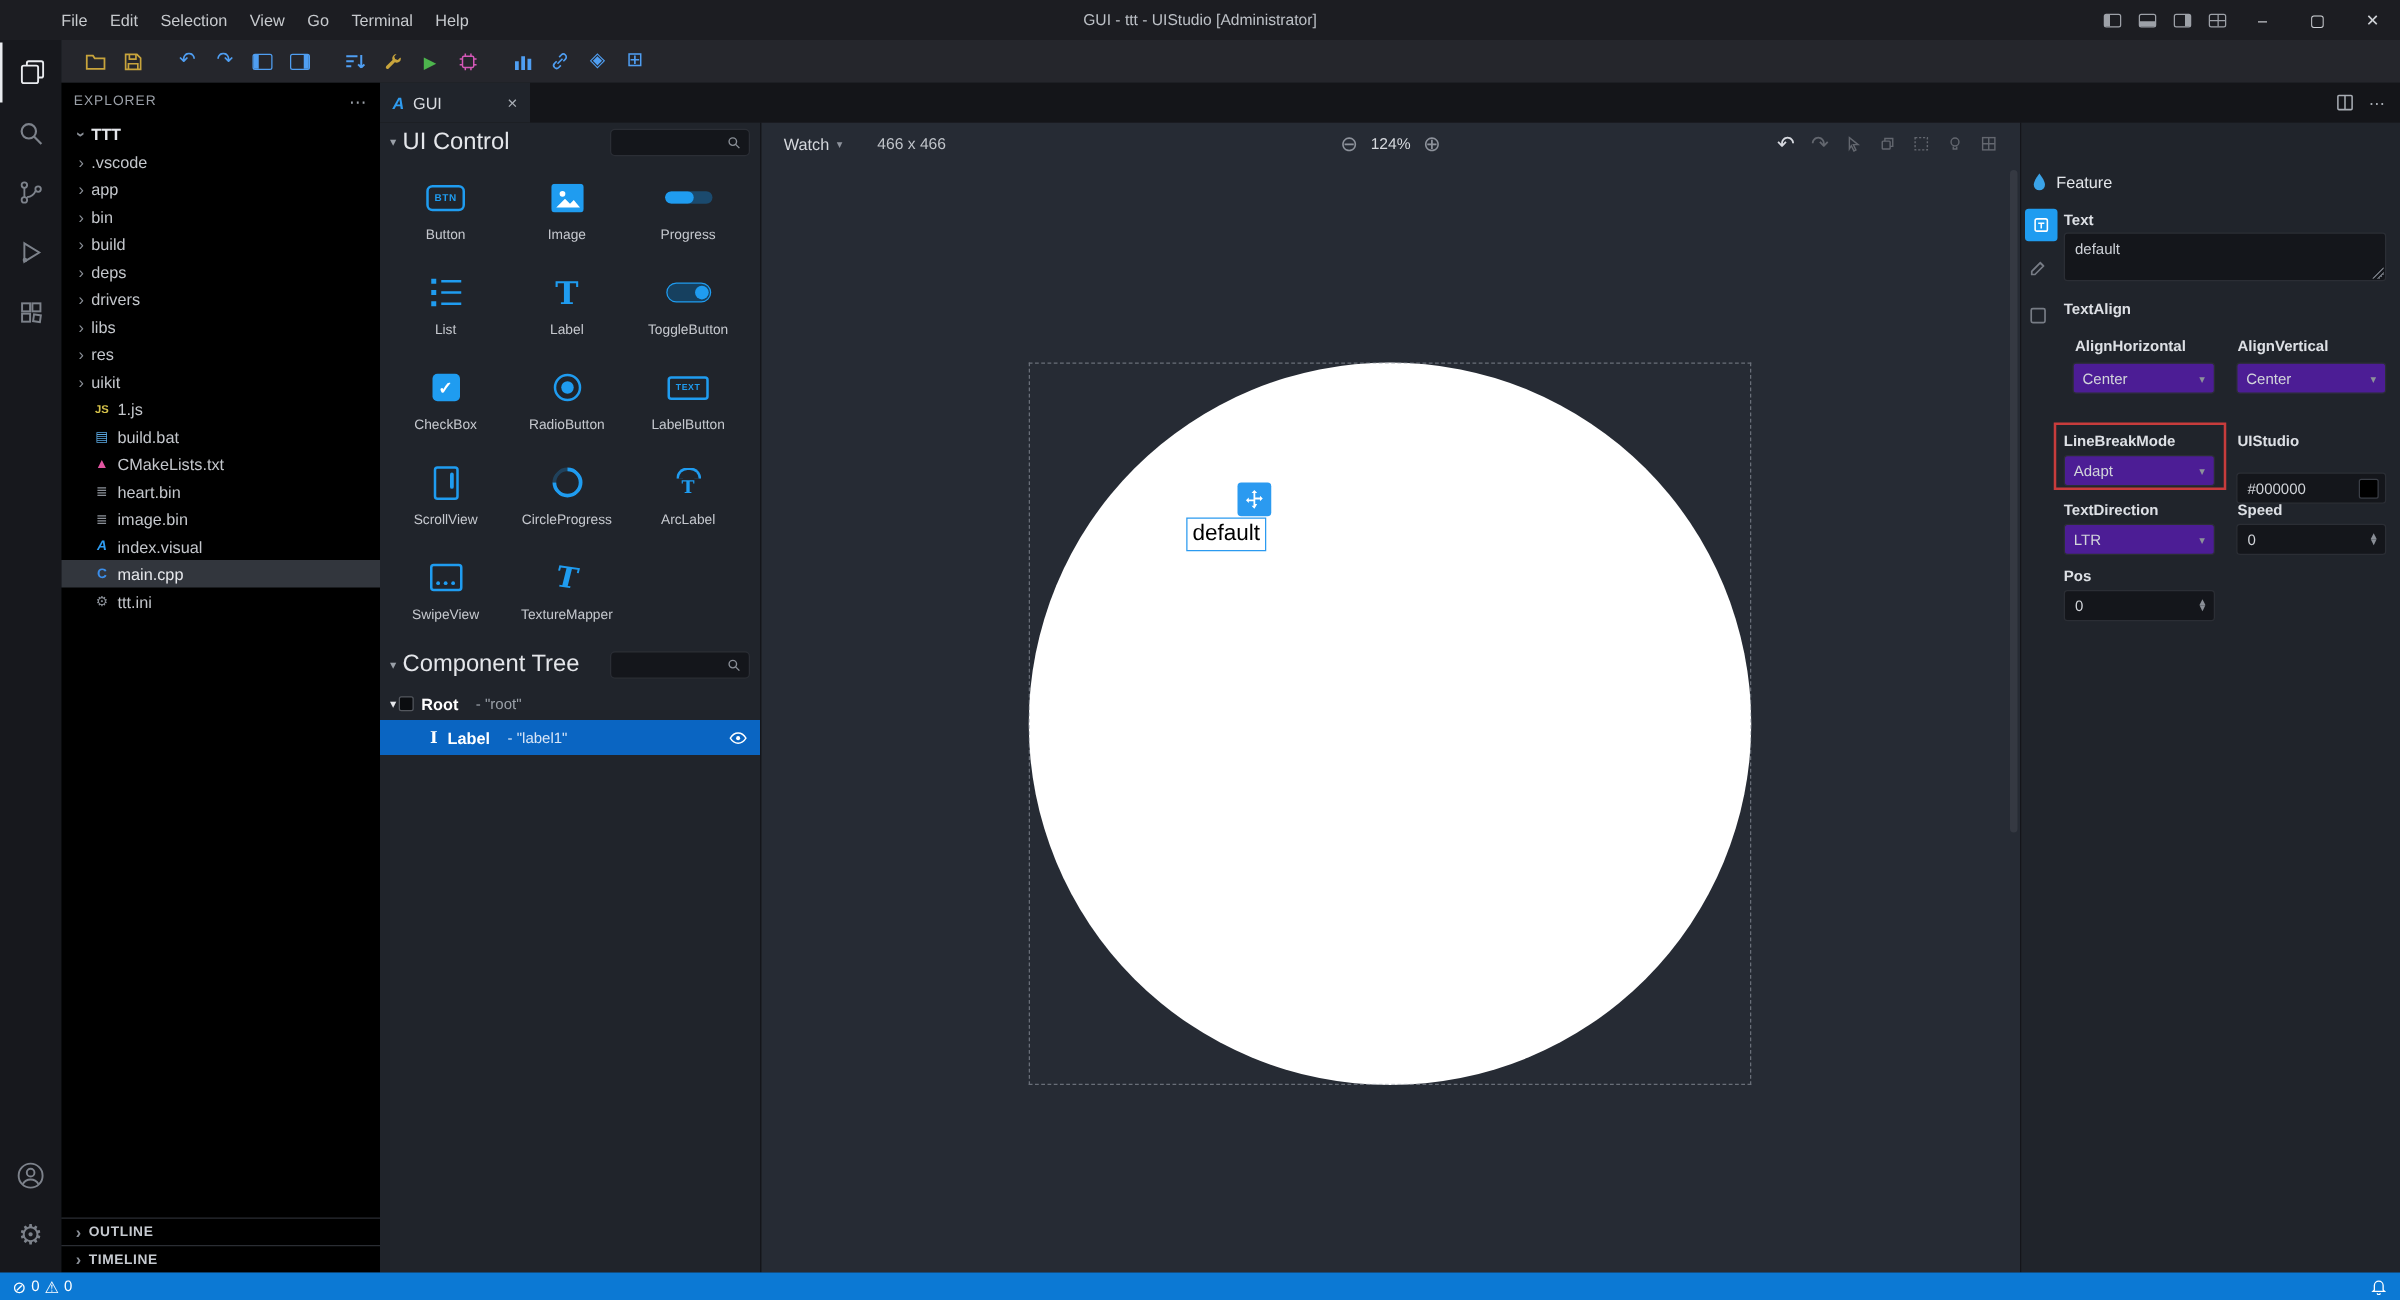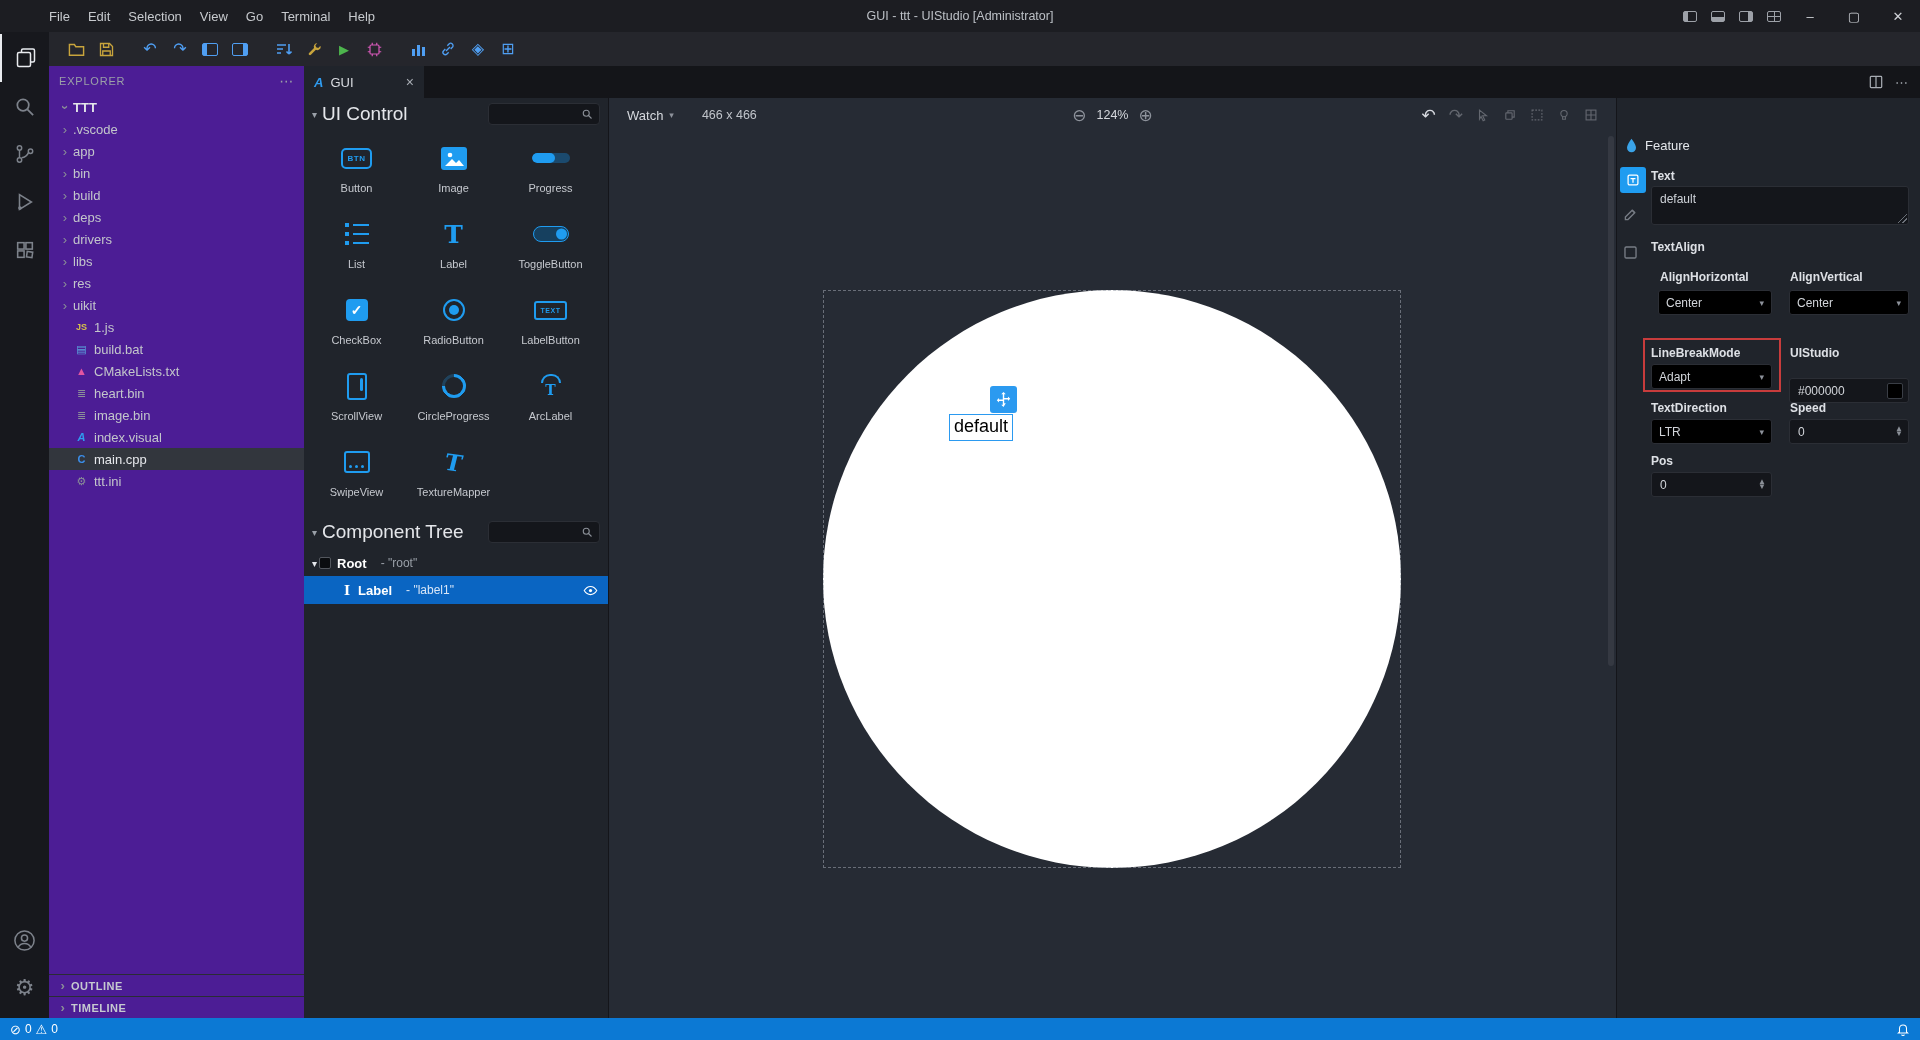--- a/index.html
+++ b/index.html
@@ -33,21 +33,21 @@
   .panel-ic.r::before{content:"";position:absolute;right:0;top:0;bottom:0;width:4px;background:#4f9ef2}
 
   
   .activitybar{position:absolute;left:0;top:32px;width:49px;bottom:22px;background:#17181d;display:flex;flex-direction:column;align-items:center;padding-top:2px;z-index:16}
   .act-item{width:49px;height:48px;display:flex;align-items:center;justify-content:center;color:#7d828b}
   .act-item.active{color:#e9ebef;border-left:2px solid #e9ebef}
   .act-bottom{margin-top:auto;display:flex;flex-direction:column;align-items:center;padding-bottom:6px}
   .gear-glyph{font-size:22px;line-height:1}
 
   
-  .explorer{position:absolute;left:49px;top:66px;width:255px;bottom:22px;background:#4c1d95;z-index:10}
+  .explorer{position:absolute;left:49px;top:66px;width:255px;bottom:22px;background:#000000;z-index:10}
   .exp-header{height:30px;display:flex;align-items:center;padding:0 10px;color:#9ba0a8;font-size:11px;letter-spacing:.8px}
   .exp-more{margin-left:auto;color:#9ba0a8;font-size:14px}
   .trow{height:22px;display:flex;align-items:center;padding-left:8px;font-size:13px;color:#c3c6cb;white-space:nowrap}
   .trow .chev{width:16px;color:#8a8f97;font-size:13px;display:inline-flex;justify-content:center}
   .chev.open{transform:rotate(90deg)}
   .trow.rootrow{font-weight:bold;color:#e4e6ea}
   .trow.file{padding-left:24px}
   .ficon{width:17px;display:inline-flex;justify-content:center;margin-right:4px;font-size:11px}
   .trow.selected{background:#32363d;color:#e6e8ec}
   .exp-bottom{position:absolute;left:0;right:0;bottom:0}
@@ -127,21 +127,21 @@
   .rp-header{height:30px;display:flex;align-items:center;padding:0 10px;font-size:13px;color:#e4e6ea}
   .rp-feature{position:absolute;left:8px;top:40px;display:flex;align-items:center;gap:7px;font-size:13px;font-weight:normal;color:#e3e6ea}
   .rp-strip-ic{position:absolute;display:flex;align-items:center;justify-content:center}
   .rp-strip-ic.sel{left:3px;top:69px;width:26px;height:26px;background:#1f9cf0;border-radius:3px}
   .rp-strip-ic.dim{left:5px;color:#777c85}
   .rp-label{position:absolute;font-size:12px;font-weight:bold;color:#dde0e5}
   .rp-input{position:absolute;background:#14161b;border:1px solid #2b2e35;border-radius:3px;color:#ced2d8;font-size:12px}
   .text-input{left:34px;top:88px;width:258px;height:39px;padding:5px 8px}
   .grip{position:absolute;right:1px;bottom:1px;width:9px;height:9px;background:
     linear-gradient(135deg,transparent 45%,#6b7078 45%,#6b7078 55%,transparent 55%,transparent 70%,#6b7078 70%,#6b7078 80%,transparent 80%)}
-  .dd{position:absolute;background:#000000;border:1px solid #2b2e35;border-radius:3px;height:25px;display:flex;align-items:center;justify-content:space-between;padding:0 7px;font-size:12px;color:#d2d5da}
+  .dd{position:absolute;background:#4c1d95;border:1px solid #2b2e35;border-radius:3px;height:25px;display:flex;align-items:center;justify-content:space-between;padding:0 7px;font-size:12px;color:#d2d5da}
   .numbox{position:absolute;background:#14161b;border:1px solid #2b2e35;border-radius:3px;height:25px;display:flex;align-items:center;justify-content:space-between;padding:0 5px 0 8px;font-size:12px;color:#d2d5da}
   .spinner{display:flex;flex-direction:column;line-height:.55;color:#8a8f97;font-size:8px}
   .red-box{position:absolute;left:26px;top:240px;width:138px;height:54px;border:2px solid #c83c3c;z-index:3;pointer-events:none}
   .colorbox{left:172px;top:280px;width:120px}
   .swatch{width:16px;height:16px;background:#000;border:1px solid #3a3e46;border-radius:2px}
 
   
   .statusbar{position:absolute;left:0;bottom:0;width:1920px;height:22px;background:#0c79d4;display:flex;align-items:center;color:#fff;font-size:12px;padding:0 10px;z-index:30}
   .sb-item{display:flex;align-items:center;gap:4px;margin-right:10px}
   .sb-glyph{font-size:13px;line-height:1}

